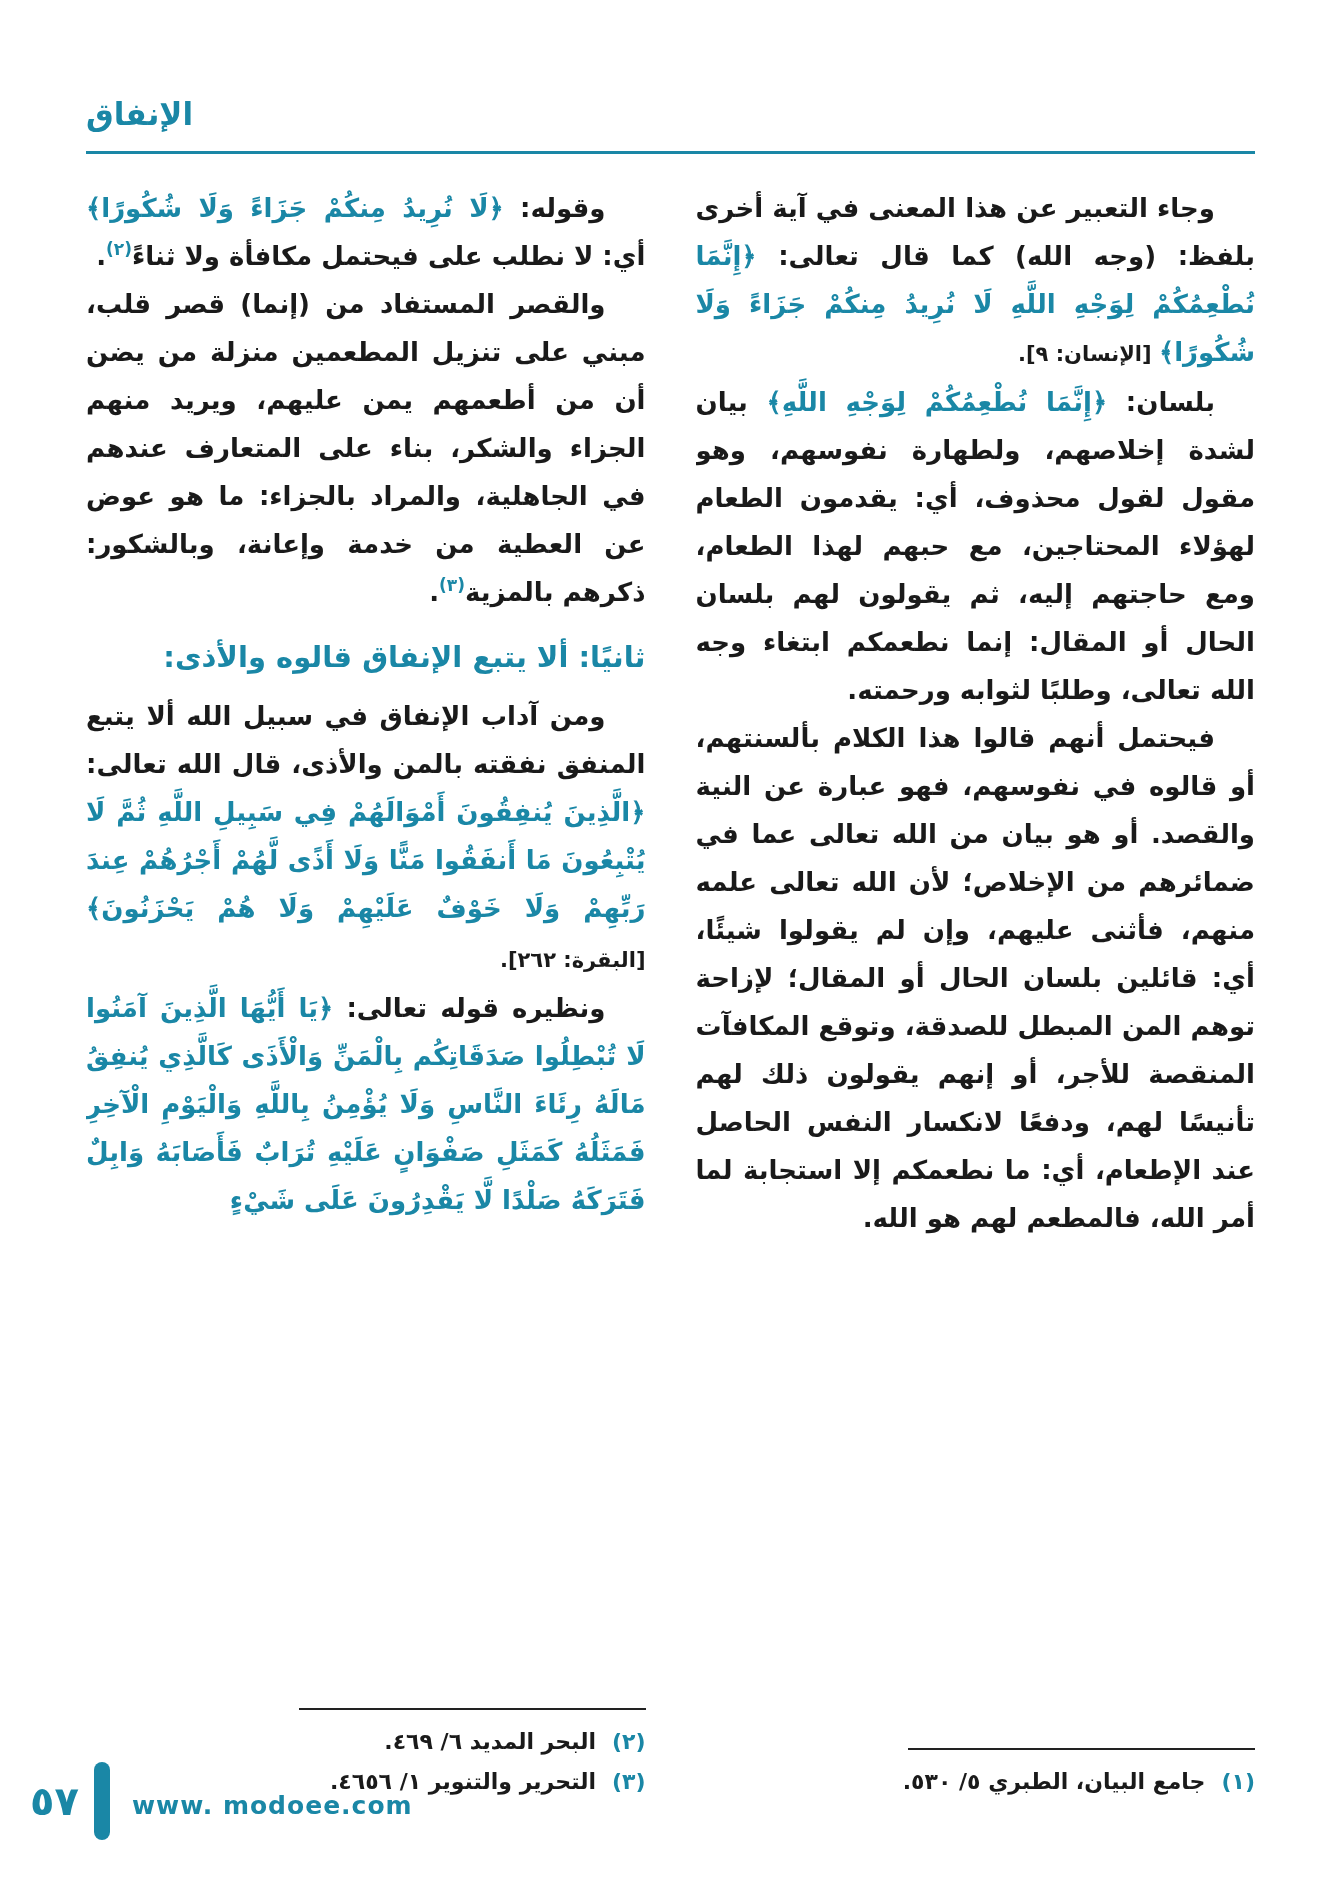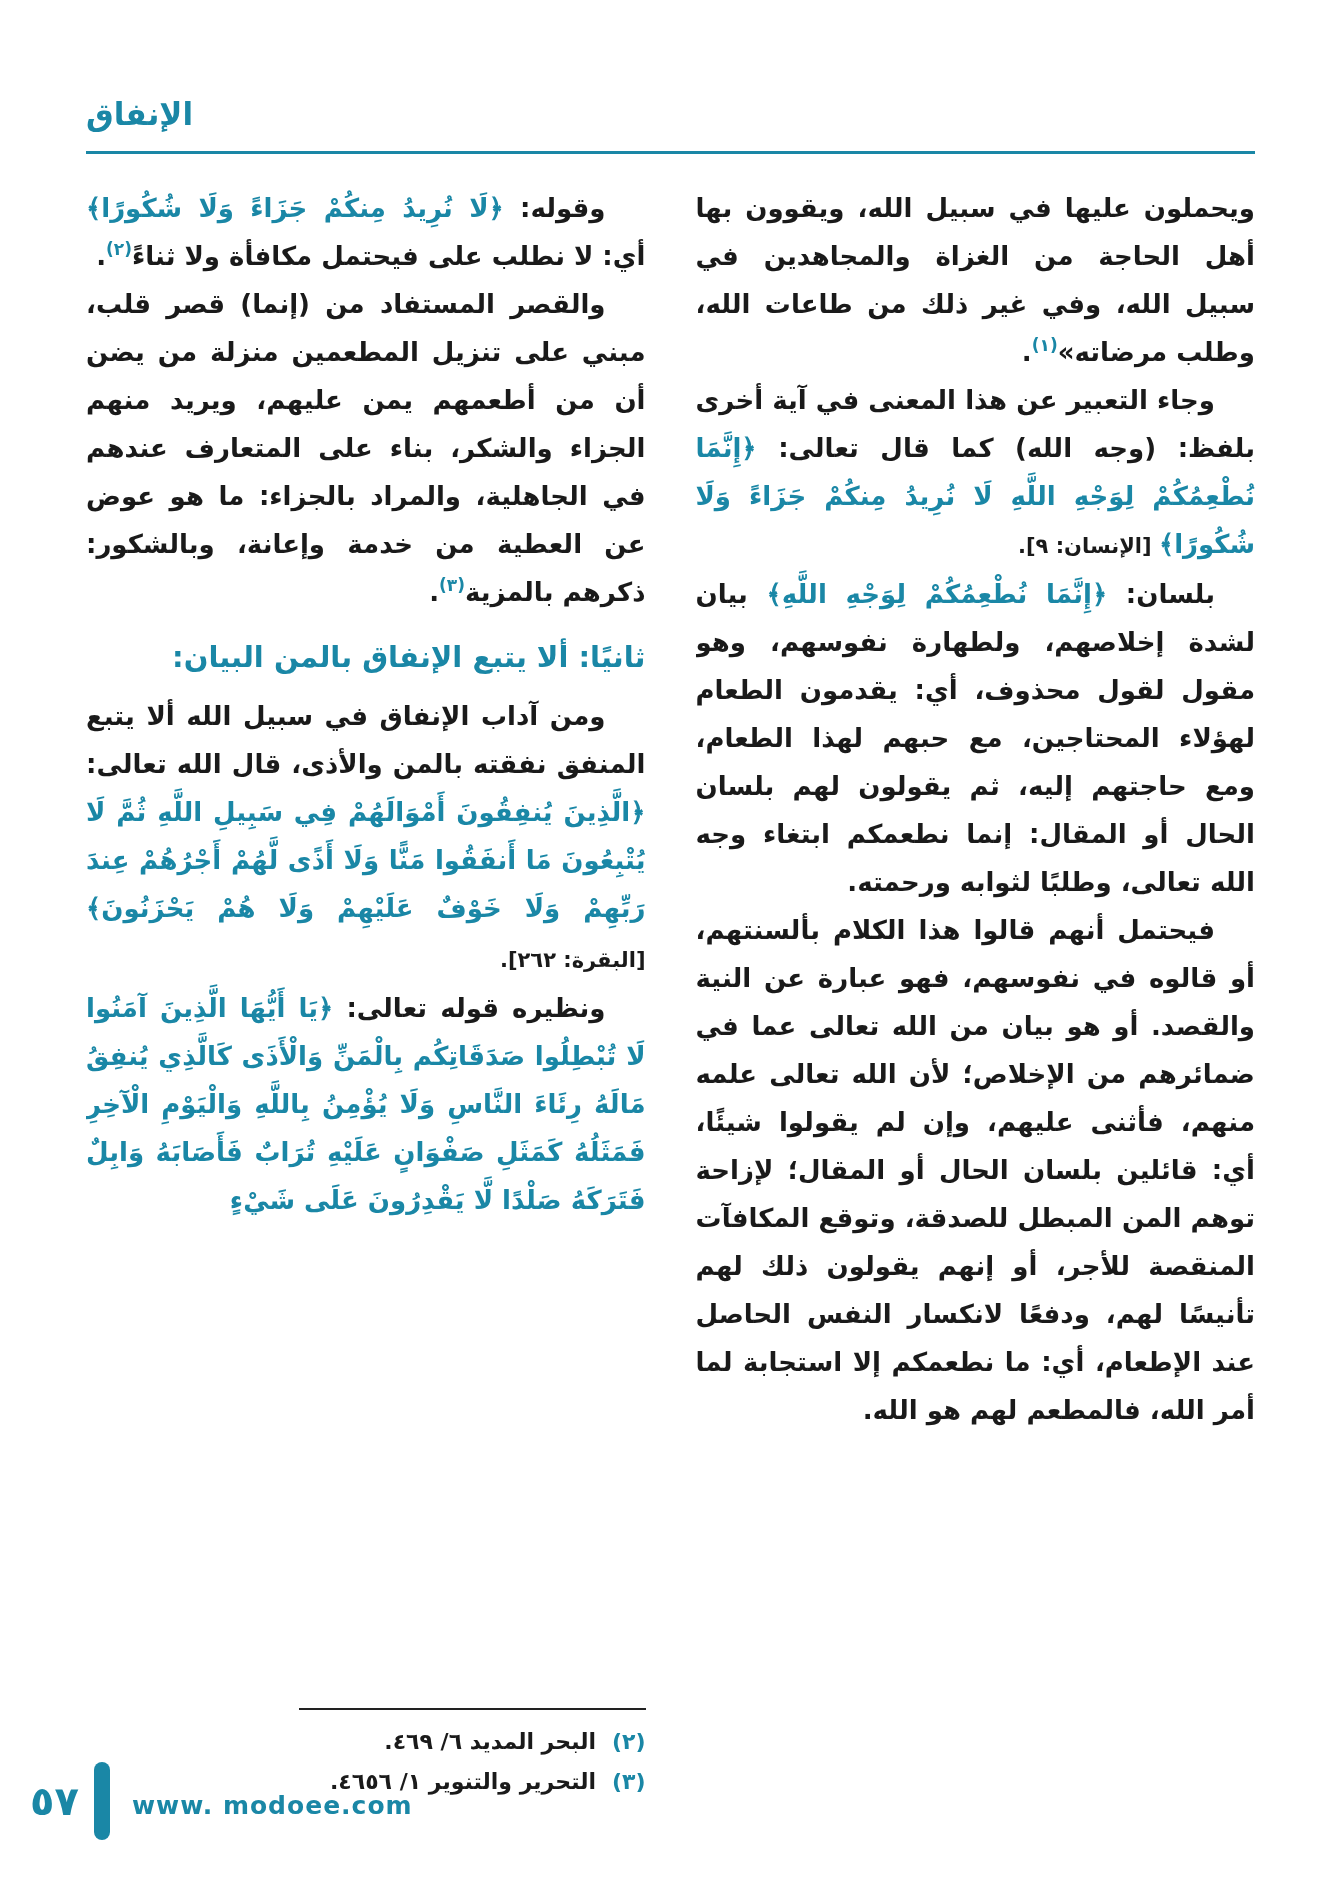--- a/index.html
+++ b/index.html
@@ -91,32 +91,37 @@
 
 <div class="page">
 
   <div class="header-title">الإنفاق</div>
   <div class="header-rule"></div>
 
   <div class="content">
 
     <div class="col">
       <div class="col-body">
-          <div class="para no-indent"><span class="seg-n">ويحملون عليها في سبيل الله، ويقوون بها أهل الحاجة من الغزاة والمجاهدين في سبيل الله، وفي غير ذلك من طاعات الله، وطلب مرضاته»</span><span class="seg-fn">(١)</span><span class="seg-n">.</span></div>
           <div class="para"><span class="seg-n">وجاء التعبير عن هذا المعنى في آية أخرى بلفظ: (وجه الله) كما قال تعالى: </span><span class="seg-q">﴿إِنَّمَا نُطْعِمُكُمْ لِوَجْهِ اللَّهِ لَا نُرِيدُ مِنكُمْ جَزَاءً وَلَا شُكُورًا﴾</span><span class="seg-r"> [الإنسان: ٩].</span></div>
           <div class="para"><span class="seg-n">بلسان: </span><span class="seg-q">﴿إِنَّمَا نُطْعِمُكُمْ لِوَجْهِ اللَّهِ﴾</span><span class="seg-n"> بيان لشدة إخلاصهم، ولطهارة نفوسهم، وهو مقول لقول محذوف، أي: يقدمون الطعام لهؤلاء المحتاجين، مع حبهم لهذا الطعام، ومع حاجتهم إليه، ثم يقولون لهم بلسان الحال أو المقال: إنما نطعمكم ابتغاء وجه الله تعالى، وطلبًا لثوابه ورحمته.</span></div>
           <div class="para"><span class="seg-n">فيحتمل أنهم قالوا هذا الكلام بألسنتهم، أو قالوه في نفوسهم، فهو عبارة عن النية والقصد. أو هو بيان من الله تعالى عما في ضمائرهم من الإخلاص؛ لأن الله تعالى علمه منهم، فأثنى عليهم، وإن لم يقولوا شيئًا، أي: قائلين بلسان الحال أو المقال؛ لإزاحة توهم المن المبطل للصدقة، وتوقع المكافآت المنقصة للأجر، أو إنهم يقولون ذلك لهم تأنيسًا لهم، ودفعًا لانكسار النفس الحاصل عند الإطعام، أي: ما نطعمكم إلا استجابة لما أمر الله، فالمطعم لهم هو الله.</span></div>
         </div>
+      <div class="footnotes">
+        <div class="fn-sep"></div>
+        <div>
+            <div class="fn-item"><span class="fn-num">(١)</span><span class="fn-text">جامع البيان، الطبري ٥/ ٥٣٠.</span></div>
+          </div>
+      </div>
     </div>
 
     <div class="col">
       <div class="col-body">
           <div class="para"><span class="seg-n">وقوله: </span><span class="seg-q">﴿لَا نُرِيدُ مِنكُمْ جَزَاءً وَلَا شُكُورًا﴾</span><span class="seg-n"> أي: لا نطلب على فيحتمل مكافأة ولا ثناءً</span><span class="seg-fn">(٢)</span><span class="seg-n">.</span></div>
           <div class="para"><span class="seg-n">والقصر المستفاد من (إنما) قصر قلب، مبني على تنزيل المطعمين منزلة من يضن أن من أطعمهم يمن عليهم، ويريد منهم الجزاء والشكر، بناء على المتعارف عندهم في الجاهلية، والمراد بالجزاء: ما هو عوض عن العطية من خدمة وإعانة، وبالشكور: ذكرهم بالمزية</span><span class="seg-fn">(٣)</span><span class="seg-n">.</span></div>
-          <div class="para heading"><span class="seg-h">ثانيًا: ألا يتبع الإنفاق بالمن البيان:</span></div>
+          <div class="para heading"><span class="seg-h">ثانيًا: ألا يتبع الإنفاق قالوه والأذى:</span></div>
           <div class="para"><span class="seg-n">ومن آداب الإنفاق في سبيل الله ألا يتبع المنفق نفقته بالمن والأذى، قال الله تعالى: </span><span class="seg-q">﴿الَّذِينَ يُنفِقُونَ أَمْوَالَهُمْ فِي سَبِيلِ اللَّهِ ثُمَّ لَا يُتْبِعُونَ مَا أَنفَقُوا مَنًّا وَلَا أَذًى لَّهُمْ أَجْرُهُمْ عِندَ رَبِّهِمْ وَلَا خَوْفٌ عَلَيْهِمْ وَلَا هُمْ يَحْزَنُونَ﴾</span><span class="seg-r"> [البقرة: ٢٦٢].</span></div>
           <div class="para"><span class="seg-n">ونظيره قوله تعالى: </span><span class="seg-q">﴿يَا أَيُّهَا الَّذِينَ آمَنُوا لَا تُبْطِلُوا صَدَقَاتِكُم بِالْمَنِّ وَالْأَذَى كَالَّذِي يُنفِقُ مَالَهُ رِئَاءَ النَّاسِ وَلَا يُؤْمِنُ بِاللَّهِ وَالْيَوْمِ الْآخِرِ فَمَثَلُهُ كَمَثَلِ صَفْوَانٍ عَلَيْهِ تُرَابٌ فَأَصَابَهُ وَابِلٌ فَتَرَكَهُ صَلْدًا لَّا يَقْدِرُونَ عَلَى شَيْءٍ</span></div>
         </div>
       <div class="footnotes">
         <div class="fn-sep"></div>
         <div>
             <div class="fn-item"><span class="fn-num">(٢)</span><span class="fn-text">البحر المديد ٦/ ٤٦٩.</span></div>
             <div class="fn-item"><span class="fn-num">(٣)</span><span class="fn-text">التحرير والتنوير ١/ ٤٦٥٦.</span></div>
           </div>
       </div>

